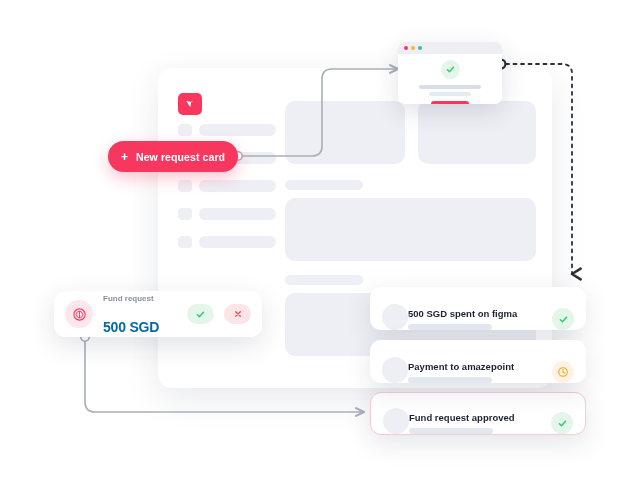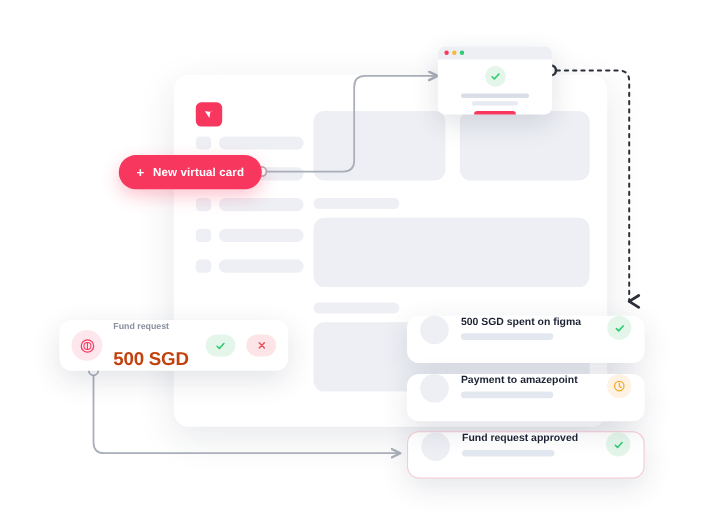--- a/index.html
+++ b/index.html
@@ -192,23 +192,23 @@
     flex: none;
   }
   .fund-text { flex: 1; min-width: 0; }
   .fund-label {
     font-size: 8px;
     color: #8A90A0;
     font-weight: bold;
     margin-bottom: 16px;
   }
   .fund-amount {
-    font-size: 17px;
+    font-size: 14px;
     font-weight: bold;
-    color: #c2410c;
+    color: #0369a1;
     letter-spacing: -0.2px;
   }
   .pill-btn {
     width: 27px;
     height: 20px;
     border-radius: 10px;
     border: 0;
     padding: 0;
     display: flex;
     align-items: center;
@@ -219,24 +219,23 @@
   .pill-btn.approve { background: #E4F6EA; }
   .pill-btn.reject { background: #FDE4E6; }
 
   
   .notif {
     position: absolute;
     background: #ffffff;
     border-radius: 11px;
     box-shadow: 0 8px 26px rgba(32, 40, 70, 0.12);
     display: flex;
-    align-items: flex-start;
+    align-items: flex-end;
     padding: 0 12px;
     box-sizing: border-box;
-    gap: 11px;
   }
   .notif.n1 { left: 370px; top: 287px; width: 216px; height: 43px; }
   .notif.n2 { left: 370px; top: 340px; width: 216px; height: 43px; }
   .notif.n3 {
     left: 370px; top: 392px; width: 216px; height: 43px;
     border: 1px solid #F6C9D4;
   }
   .notif-avatar {
     width: 26px;
     height: 26px;
@@ -351,21 +350,21 @@
         </svg>
       </div>
       <div class="popup-line"></div>
       <div class="popup-line short"></div>
       <button class="popup-btn"></button>
     </div>
   </div>
 
   <button class="vcard-btn">
     <span class="plus">+</span>
-    <span>New virtual card</span>
+    <span>New request card</span>
   </button>
 
   <div class="fund-card">
     <div class="fund-icon">
       <svg width="15" height="15" viewBox="0 0 16 16" aria-hidden="true">
         <circle cx="8" cy="8" r="6" fill="none" stroke="#F8375F" stroke-width="1.2"></circle>
         <circle cx="8" cy="8" r="3.4" fill="none" stroke="#F8375F" stroke-width="1"></circle>
         <path d="M8,4.6 L8,11.4" stroke="#F8375F" stroke-width="1" stroke-linecap="round"></path>
       </svg>
     </div>

